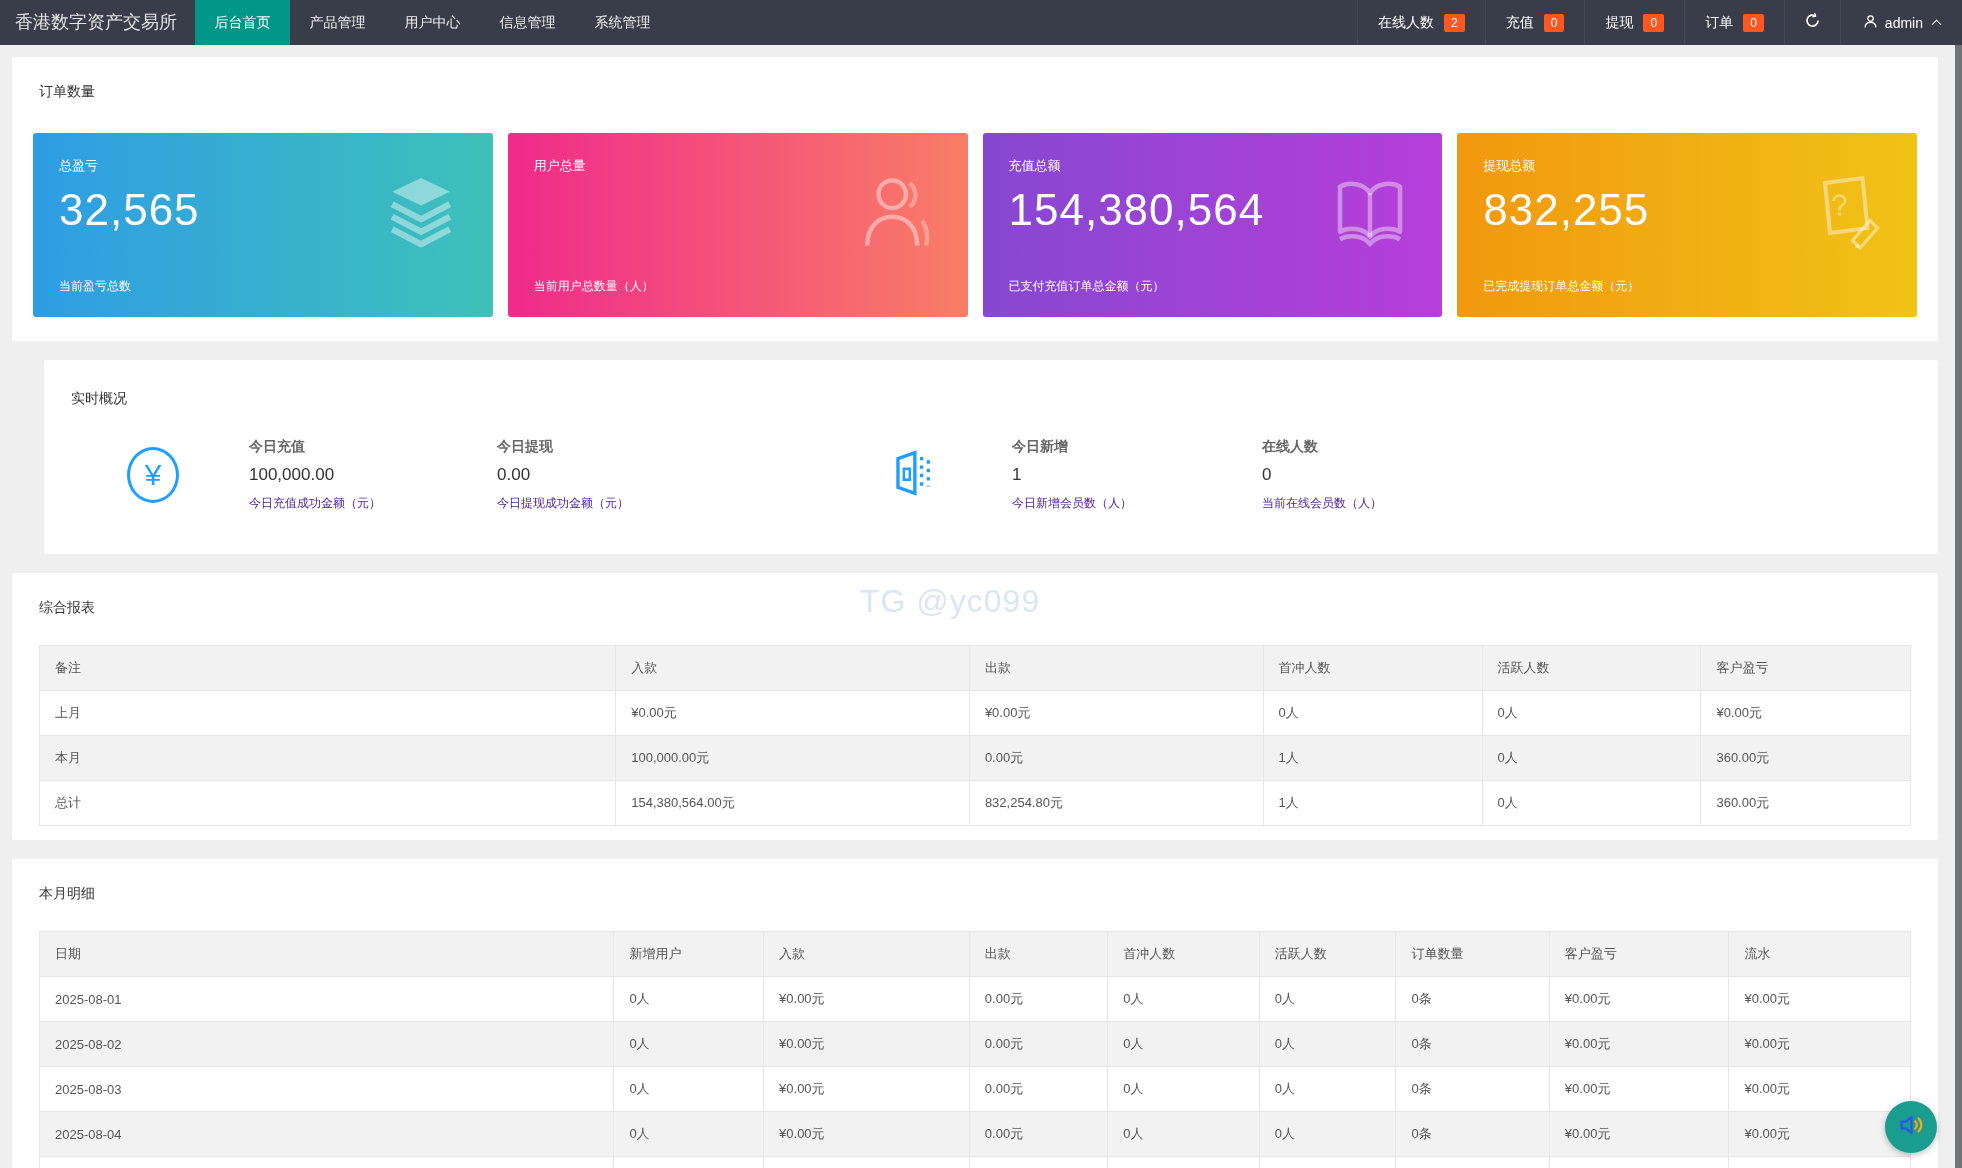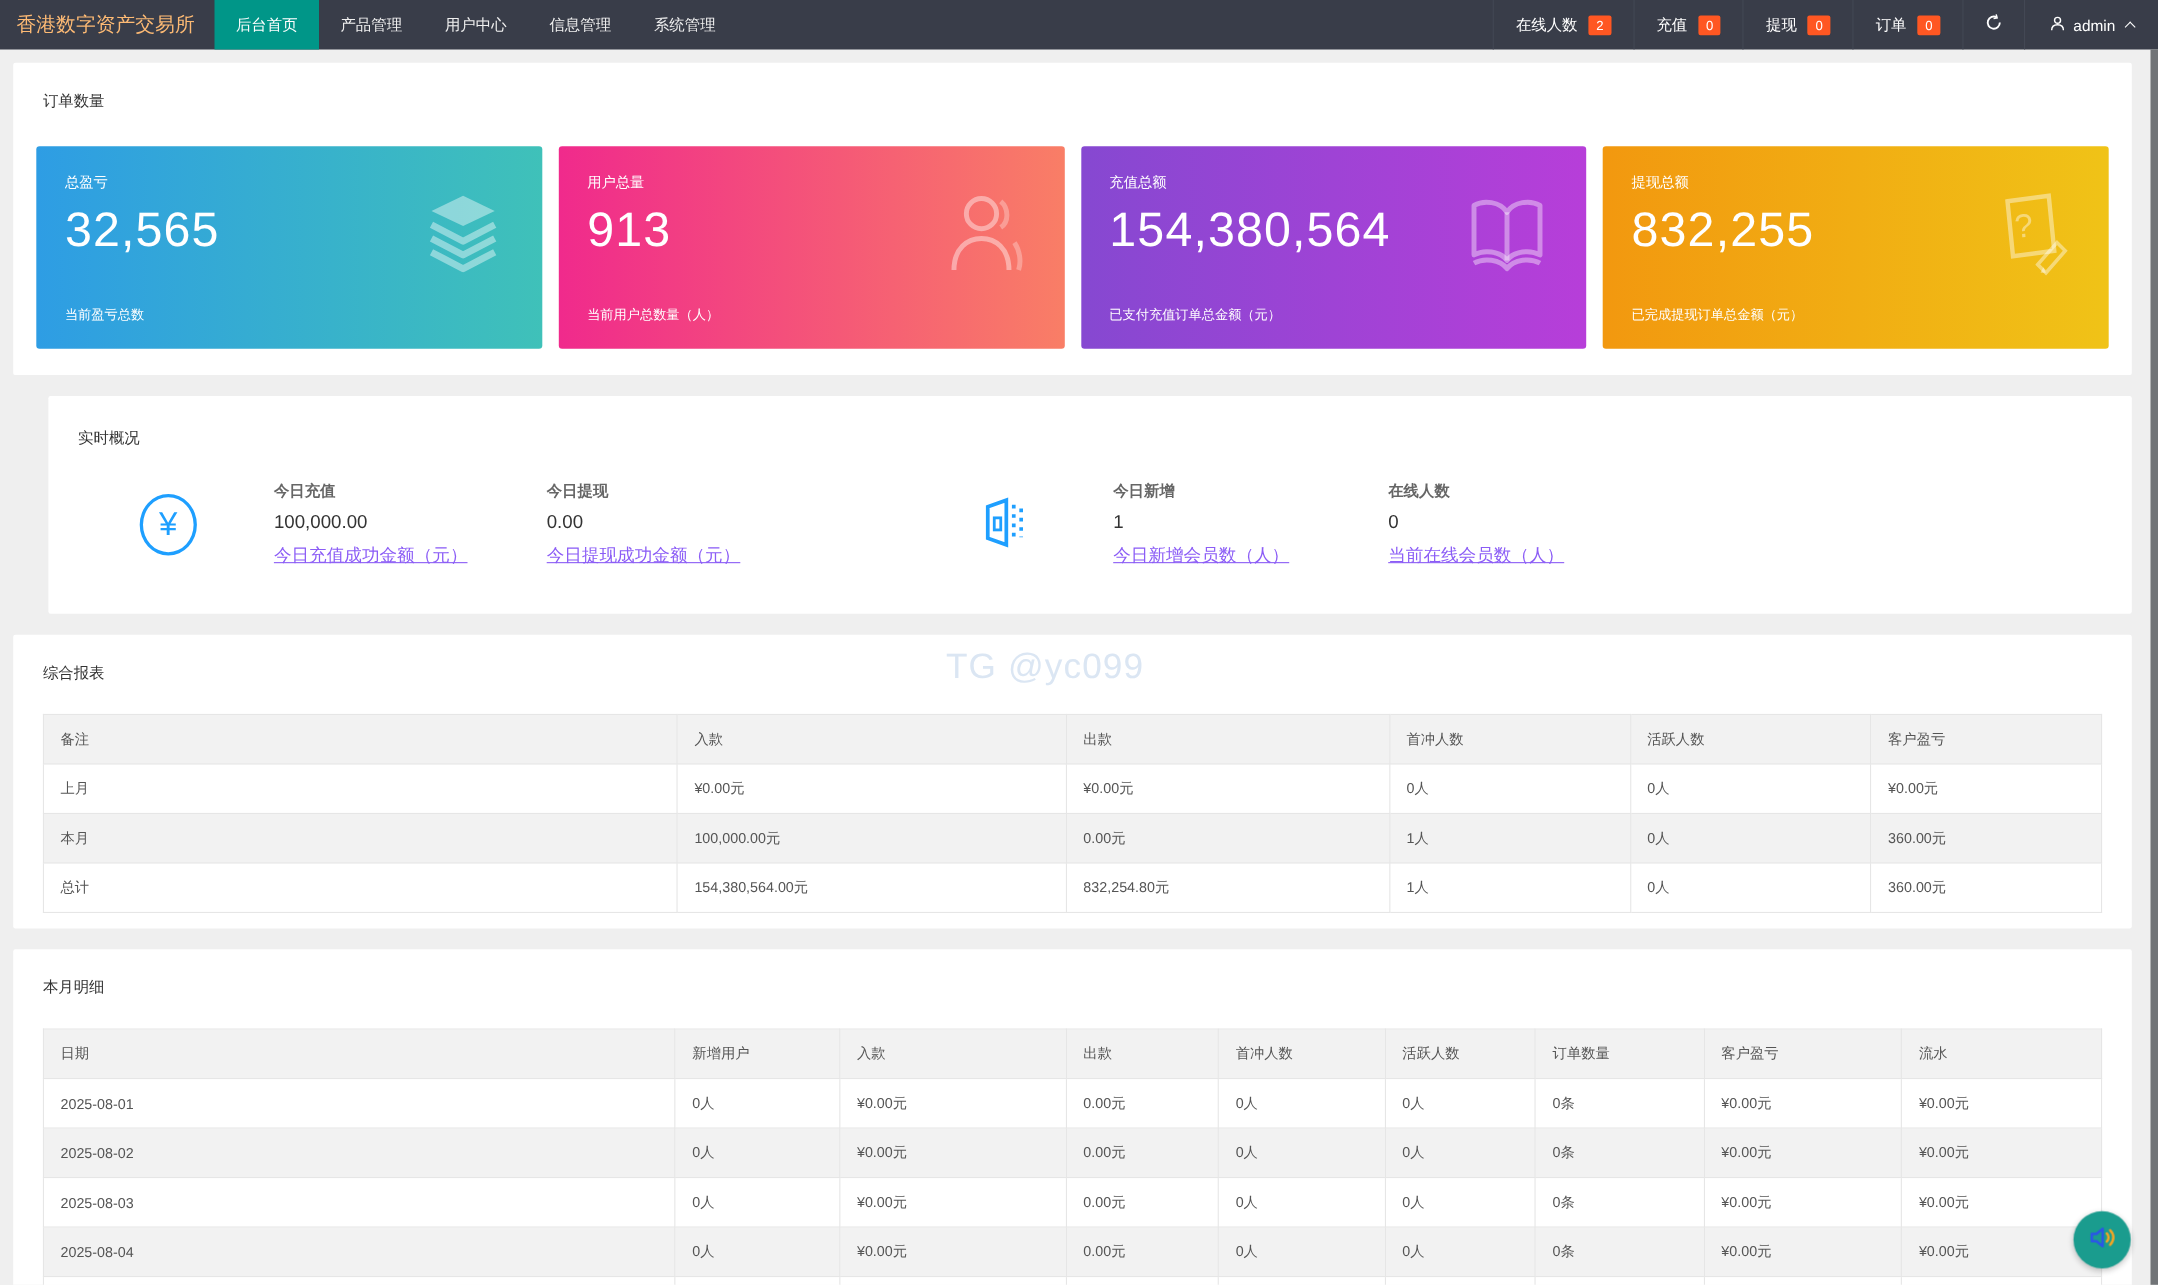--- a/index.html
+++ b/index.html
@@ -5,21 +5,21 @@
   * { margin:0; padding:0; box-sizing:border-box; }
   html,body { width:1962px; height:1168px; overflow:hidden;
     font-family:"Liberation Sans","DejaVu Sans",sans-serif;
     background:#efefef; }
   :root{
     --navbar:#393D49; --green:#009688; --badge:#FF5722;
     --blue:#1E9FFF; --teal:#1a9c8e;
   }
   
   .navbar{ height:45px; background:var(--navbar); display:flex; align-items:stretch; }
-  .brand{ color:#fdba74; font-size:18px; line-height:45px; padding:0 18px 0 15px; white-space:nowrap; }
+  .brand{ color:#e5e5e5; font-size:18px; line-height:45px; padding:0 18px 0 15px; white-space:nowrap; }
   .nav-menu{ display:flex; }
   .nav-item{ width:95px; text-align:center; line-height:45px; color:#f0f0f0; font-size:14px; cursor:pointer; }
   .nav-item.active{ background:var(--green); color:#fff; }
   .nav-spacer{ flex:1; }
   .nav-right{ display:flex; }
   .nav-stat{ display:flex; align-items:center; padding:0 20px; color:#fff; font-size:14px;
     border-left:1px solid #434854; cursor:pointer; }
   .badge{ background:var(--badge); color:#fff; font-size:12px; line-height:18px; height:18px;
     padding:0 7px; border-radius:2px; margin-left:10px; }
   .nav-refresh{ width:56px; display:flex; align-items:center; justify-content:center;
@@ -50,21 +50,21 @@
   .yen-circle{ width:52px; height:56px; border:3px solid var(--blue); border-radius:50%;
     color:var(--blue); font-size:30px; display:flex; align-items:center; justify-content:center;
     margin-left:56px; flex:none; }
   .ov-building{ width:54px; height:58px; margin-left:142px; flex:none; }
   .ov-col{ width:248px; margin-left:0; }
   .ov-col.first{ margin-left:70px; }
   .ov-col.third{ margin-left:71px; width:250px; }
   .ov-col.fourth{ width:250px; }
   .ov-label{ font-size:14px; color:#666;font-weight:bold; }
   .ov-value{ font-size:17px; color:#333; margin-top:9px; }
-  .ov-desc{ font-size:16px; color:#8b5cf6; margin-top:10px;text-decoration:underline; }
+  .ov-desc{ font-size:12px; color:#4c1d95; margin-top:10px; }
   
   .panel-report{ padding:26px 27px 14px; position:relative; }
   .panel-detail{ padding:26px 27px 0; margin-bottom:0; }
   .watermark{ position:absolute; left:848px; top:10px; font-size:32px; color:#dbe6f3;
     letter-spacing:1px; user-select:none; }
   table{ width:100%; border-collapse:collapse; margin-top:28px; table-layout:fixed; }
   th{ background:#f2f2f2; font-weight:400; font-size:13px; color:#555; text-align:left;
     padding:13px 15px; border:1px solid #e6e6e6; }
   td{ font-size:13px; color:#555; padding:13px 15px; border:1px solid #e6e6e6; background:#fff; }
   tr.striped td{ background:#f2f2f2; }
@@ -137,21 +137,20 @@
           <div class="card-desc">当前盈亏总数</div>
           <div class="card-icon"><svg viewBox="0 0 64 64" fill="none" stroke="rgba(255,255,255,.42)" stroke-width="5" stroke-linejoin="round">
               <polygon points="32,4 55,15 32,26 9,15" fill="rgba(255,255,255,.42)" stroke="none"></polygon>
               <polyline points="9,25 32,37 55,25"></polyline>
               <polyline points="9,35 32,47 55,35"></polyline>
               <polyline points="9,45 32,57 55,45"></polyline>
             </svg></div>
         </div>
         <div class="card" style="background: linear-gradient(to right, rgb(240, 42, 140), rgb(249, 126, 102));">
           <div class="card-title">用户总量</div>
-          <div class="card-value">913</div>
           <div class="card-desc">当前用户总数量（人）</div>
           <div class="card-icon"><svg viewBox="0 0 64 64" fill="none" stroke="rgba(255,255,255,.42)" stroke-width="3.6">
               <circle cx="29" cy="17" r="11"></circle>
               <path d="M9 58 C9 42 19 35 29 35 C39 35 49 42 49 58"></path>
               <path d="M43 8 C49 13 49 23 43 27" opacity=".7"></path>
               <path d="M53 38 C57 44 58 52 56 58" opacity=".7"></path>
             </svg></div>
         </div>
         <div class="card" style="background: linear-gradient(to right, rgb(134, 72, 209), rgb(183, 62, 217));">
           <div class="card-title">充值总额</div>

